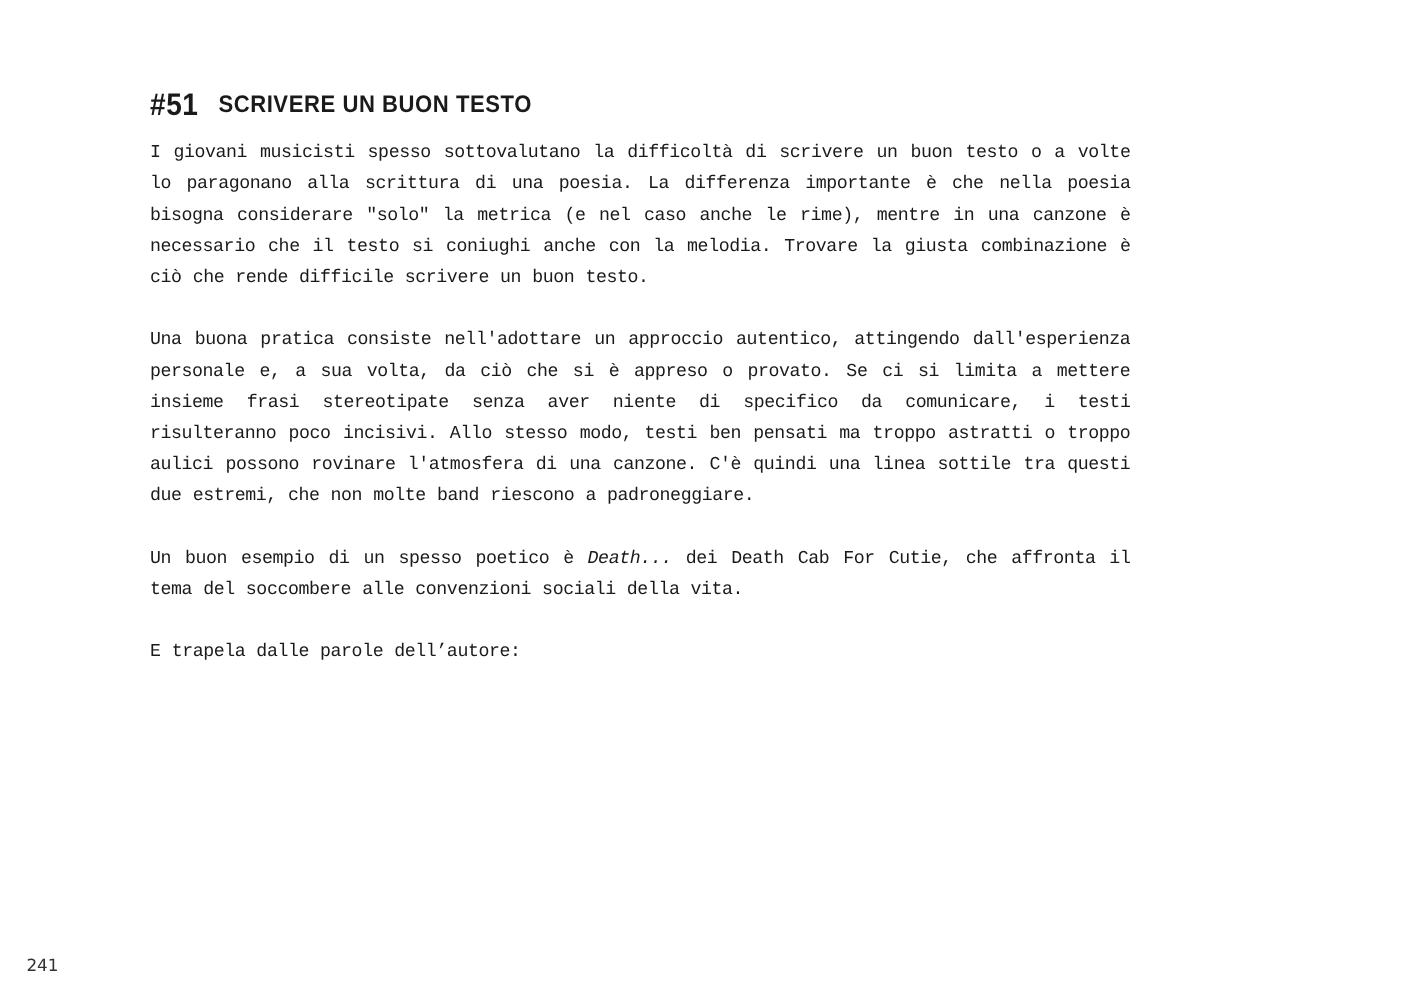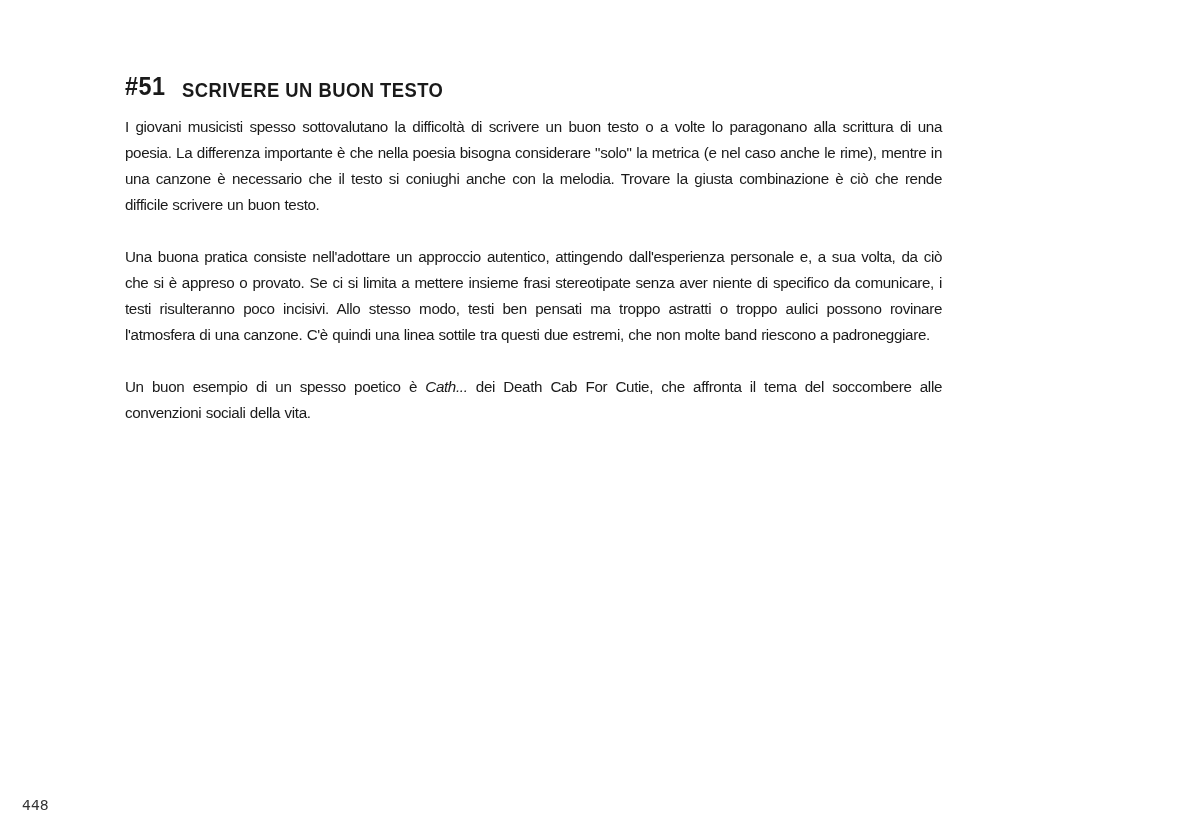--- a/index.html
+++ b/index.html
@@ -1,30 +1,31 @@
 <!DOCTYPE html>
 <html><head>
 <meta charset="utf-8">
 <style>
   html, body { margin: 0; padding: 0; background: #ffffff; }
   body { width: 1190px; height: 839px; position: relative; overflow: hidden; color: #1a1a1a; }
   .page { position: absolute; left: 125px; top: 72px; width: 817px; }
-  .heading { font-family: "Liberation Sans", sans-serif; font-weight: 700; margin: 0 0 4px 0; height: 30px; display: flex; align-items: flex-end; }
+  .heading { font-family: "Liberation Sans", sans-serif; font-weight: 700; margin: 0 0 4px 0; height: 30px; display: flex; align-items: center; }
   .heading .num { font-size: 26px; letter-spacing: 0.5px; margin-right: 12px; transform: scaleX(0.9); transform-origin: left; display:inline-block; }
   .heading .title { font-size: 20px; letter-spacing: 0.5px; transform: scaleX(0.92); transform-origin: left; display:inline-block; }
-  p { font-family: Liberation Sans, sans-serif; font-size: 15.2px; line-height: 26px; margin: 12px 0 26px 0; text-align: justify; letter-spacing: -0.35px; word-spacing: 0.5px; }
+  p { font-family: Liberation Mono, monospace; font-size: 15.2px; line-height: 26px; margin: 12px 0 26px 0; text-align: justify; letter-spacing: -0.35px; word-spacing: 0.5px; }
   p.quote { font-style: italic; }
   .page-number { position: absolute; left: 22px; top: 797px; font-family: "DejaVu Sans", sans-serif; font-size: 14px; color: #333; }
 </style>
 </head>
 <body>
 
 <div class="page">
   <h1 class="heading">
     <span class="num">#51</span>
     <span class="title">SCRIVERE UN BUON TESTO</span>
   </h1>
   <p>I giovani musicisti spesso sottovalutano la difficoltà di scrivere un buon testo o a volte lo paragonano alla scrittura di una poesia. La differenza importante è che nella poesia bisogna considerare "solo" la metrica (e nel caso anche le rime), mentre in una canzone è necessario che il testo si coniughi anche con la melodia. Trovare la giusta combinazione è ciò che rende difficile scrivere un buon testo.</p>
   <p>Una buona pratica consiste nell'adottare un approccio autentico, attingendo dall'esperienza personale e, a sua volta, da ciò che si è appreso o provato. Se ci si limita a mettere insieme frasi stereotipate senza aver niente di specifico da comunicare, i testi risulteranno poco incisivi. Allo stesso modo, testi ben pensati ma troppo astratti o troppo aulici possono rovinare l'atmosfera di una canzone. C'è quindi una linea sottile tra questi due estremi, che non molte band riescono a padroneggiare.</p>
-  <p><span>Un buon esempio di un spesso poetico è </span><em>Cath...</em><span> dei Death Cab For Cutie, che affronta il tema del soccombere alle convenzioni sociali della vita.</span></p>
+  <p><span>Un buon esempio di un spesso poetico è </span><em>Death...</em><span> dei Death Cab For Cutie, che affronta il tema del soccombere alle convenzioni sociali della vita.</span></p>
+  <p>E trapela dalle parole dell’autore:</p>
 </div>
 
-<div class="page-number">448</div>
+<div class="page-number">241</div>
 
 </body></html>

